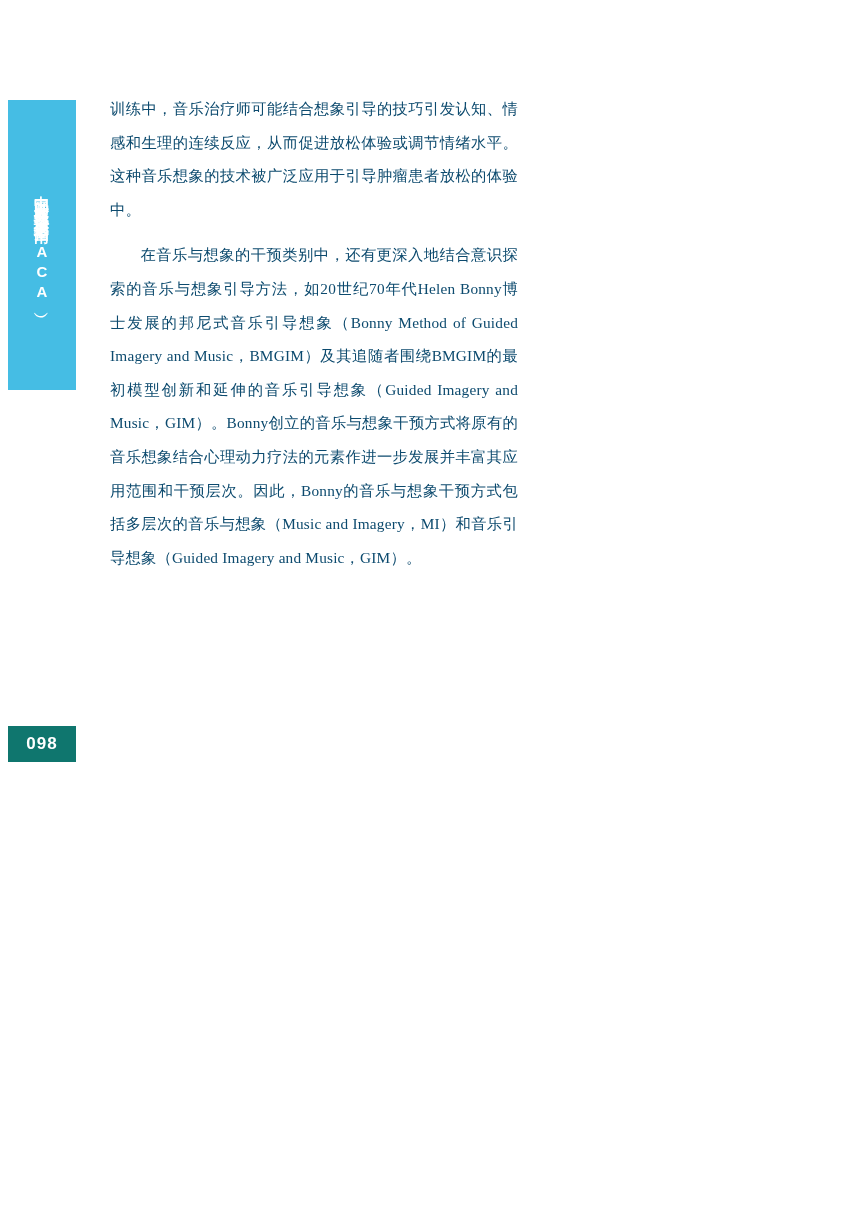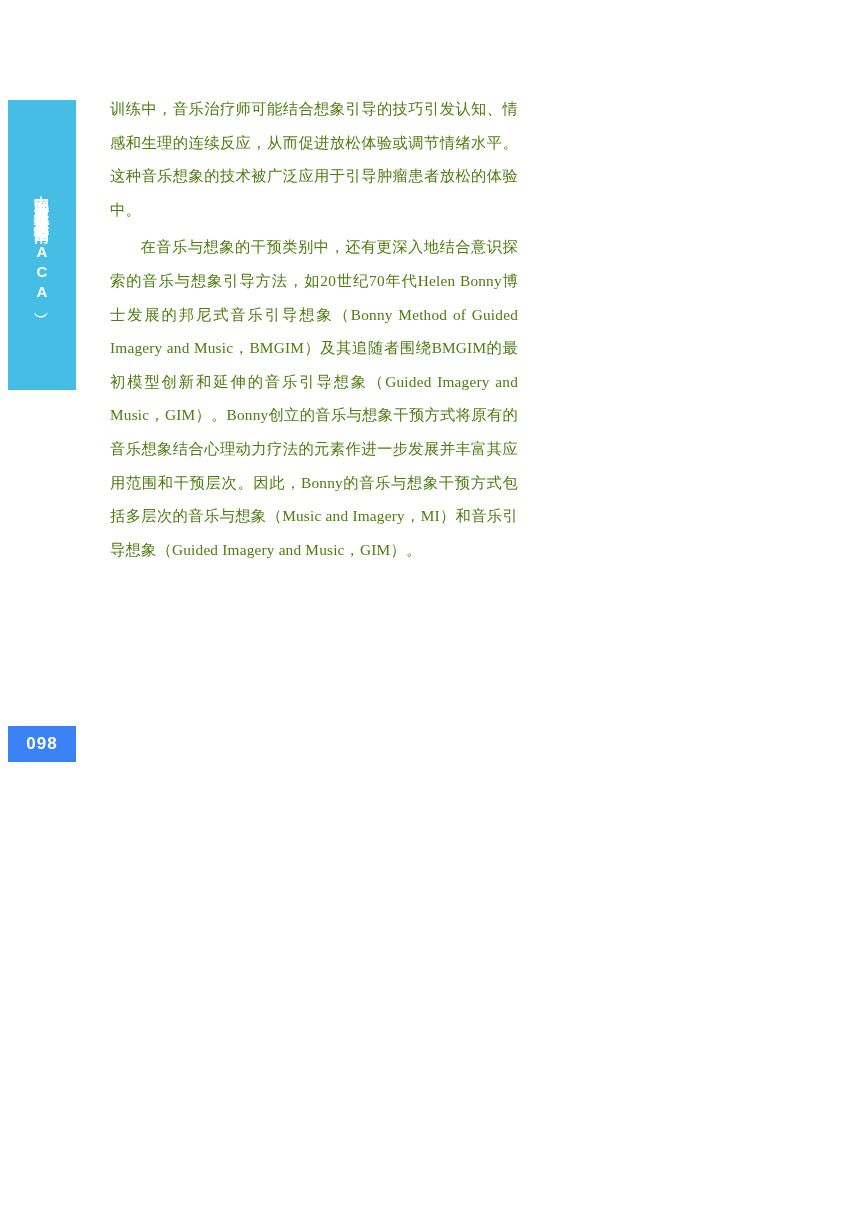--- a/index.html
+++ b/index.html
@@ -46,52 +46,52 @@
     white-space: nowrap;
   }
 
   
   .page-number-block {
     position: absolute;
     left: 8px;
     top: 726px;
     width: 68px;
     height: 36px;
-    background: #3b82f6;
+    background: #0f766e;
     display: flex;
     align-items: center;
     justify-content: center;
   }
   .page-number {
     font-family: "Liberation Sans", sans-serif;
     color: #ffffff;
     font-size: 17px;
     font-weight: bold;
     letter-spacing: 1px;
   }
 
   
   .content {
     position: absolute;
     left: 110px;
     top: 92px;
     width: 408px;
   }
   .para {
-    color: #4d7c0f;
+    color: #0c4a6e;
     font-size: 15.3px;
     line-height: 33.6px;
     text-align: justify;
     text-justify: inter-ideograph;
     margin: 0 0 0 0;
     letter-spacing: 0.2px;
     font-family: "Liberation Serif", serif;
   }
   .para + .para {
-    margin-top: 4px;
+    margin-top: 12px;
   }
   .indent {
     text-indent: 2em;
   }
 </style>
 </head>
 <body>
 
 <div class="page">
 

